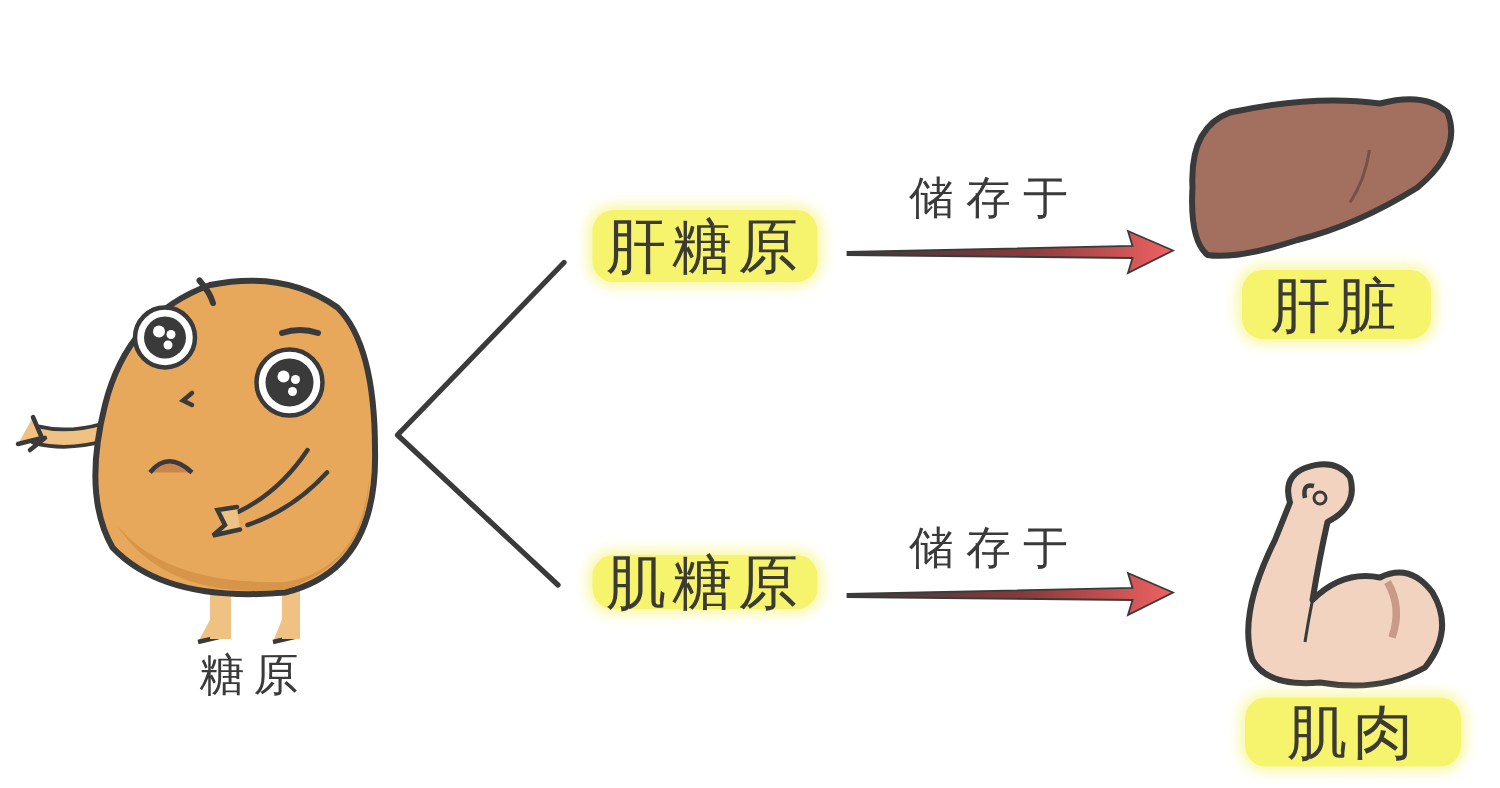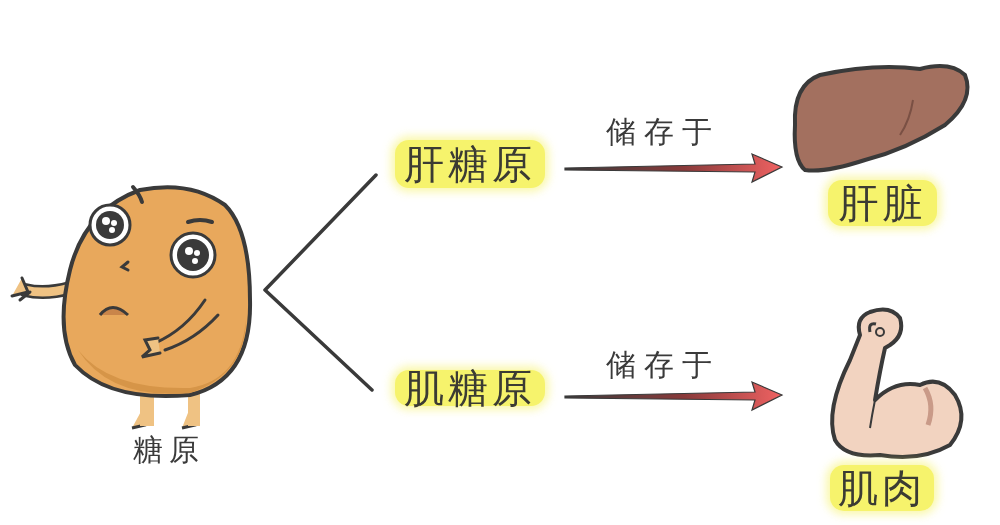--- a/index.html
+++ b/index.html
@@ -77,21 +77,21 @@
       <stop offset="1" stop-color="#ef6262"></stop>
     </linearGradient>
   </defs>
   <path d="M5 18 L195 14 L192 4 L222 17 L192 32 L195 22 L5 20 Z" fill="url(#ag1)" stroke="#3a3a3a" stroke-width="1.2"></path>
 </svg>
 
 <svg style="left:785px;top:55px;width:190px;height:130px;" viewBox="0 0 190 130">
   <path d="M10 70 Q8 30 35 20 Q90 8 135 14 Q165 6 180 20 Q190 45 160 70 Q120 95 80 105 Q40 118 20 115 Q8 105 10 70 Z" fill="#a3705f" stroke="#3a3a3a" stroke-width="4"></path>
   <path d="M128 45 Q125 65 115 80" stroke="#7a5044" stroke-width="2" fill="none"></path>
 </svg>
-<div class="label-hl" style="left:828px;top:180px;width:109px;height:46px;">肝脏</div>
+<div class="label-hl" style="left:828px;top:180px;width:126px;height:46px;">肝脏</div>
 
 <div class="label-hl" style="left:395px;top:370px;width:150px;height:36px;">肌糖原</div>
 <div class="arrow-text" style="left:606px;top:345px;">储存于</div>
 <svg style="left:560px;top:378px;width:230px;height:40px;" viewBox="0 0 230 40">
   <defs>
     <linearGradient id="ag2" x1="0" y1="0" x2="1" y2="0">
       <stop offset="0" stop-color="#3a3a3a"></stop>
       <stop offset="0.55" stop-color="#8a3a3a"></stop>
       <stop offset="1" stop-color="#ef6262"></stop>
     </linearGradient>
@@ -99,13 +99,13 @@
   <path d="M5 18 L195 14 L192 4 L222 17 L192 32 L195 22 L5 20 Z" fill="url(#ag2)" stroke="#3a3a3a" stroke-width="1.2"></path>
 </svg>
 
 <svg style="left:810px;top:300px;width:170px;height:170px;" viewBox="0 0 170 170">
   <path d="M25 140 Q15 110 40 60 L50 35 Q45 18 60 12 Q80 5 90 18 Q95 35 80 45 L75 48 Q70 70 65 100 Q85 80 110 85 Q130 75 145 95 Q160 120 140 145 Q110 162 70 155 Q35 158 25 140 Z" fill="#f2d3c0" stroke="#3a3a3a" stroke-width="4" stroke-linejoin="round"></path>
   <path d="M60 32 Q58 22 66 24" stroke="#3a3a3a" stroke-width="3" fill="none"></path>
   <circle cx="70" cy="32" r="4" fill="none" stroke="#3a3a3a" stroke-width="2"></circle>
   <path d="M115 88 Q125 105 118 125" stroke="#c99a88" stroke-width="5" fill="none"></path>
   <path d="M65 100 Q62 115 60 128" stroke="#3a3a3a" stroke-width="2" fill="none"></path>
 </svg>
-<div class="label-hl" style="left:830px;top:465px;width:104px;height:46px;">肌肉</div>
+<div class="label-hl" style="left:830px;top:465px;width:144px;height:46px;">肌肉</div>
 
 </body></html>

